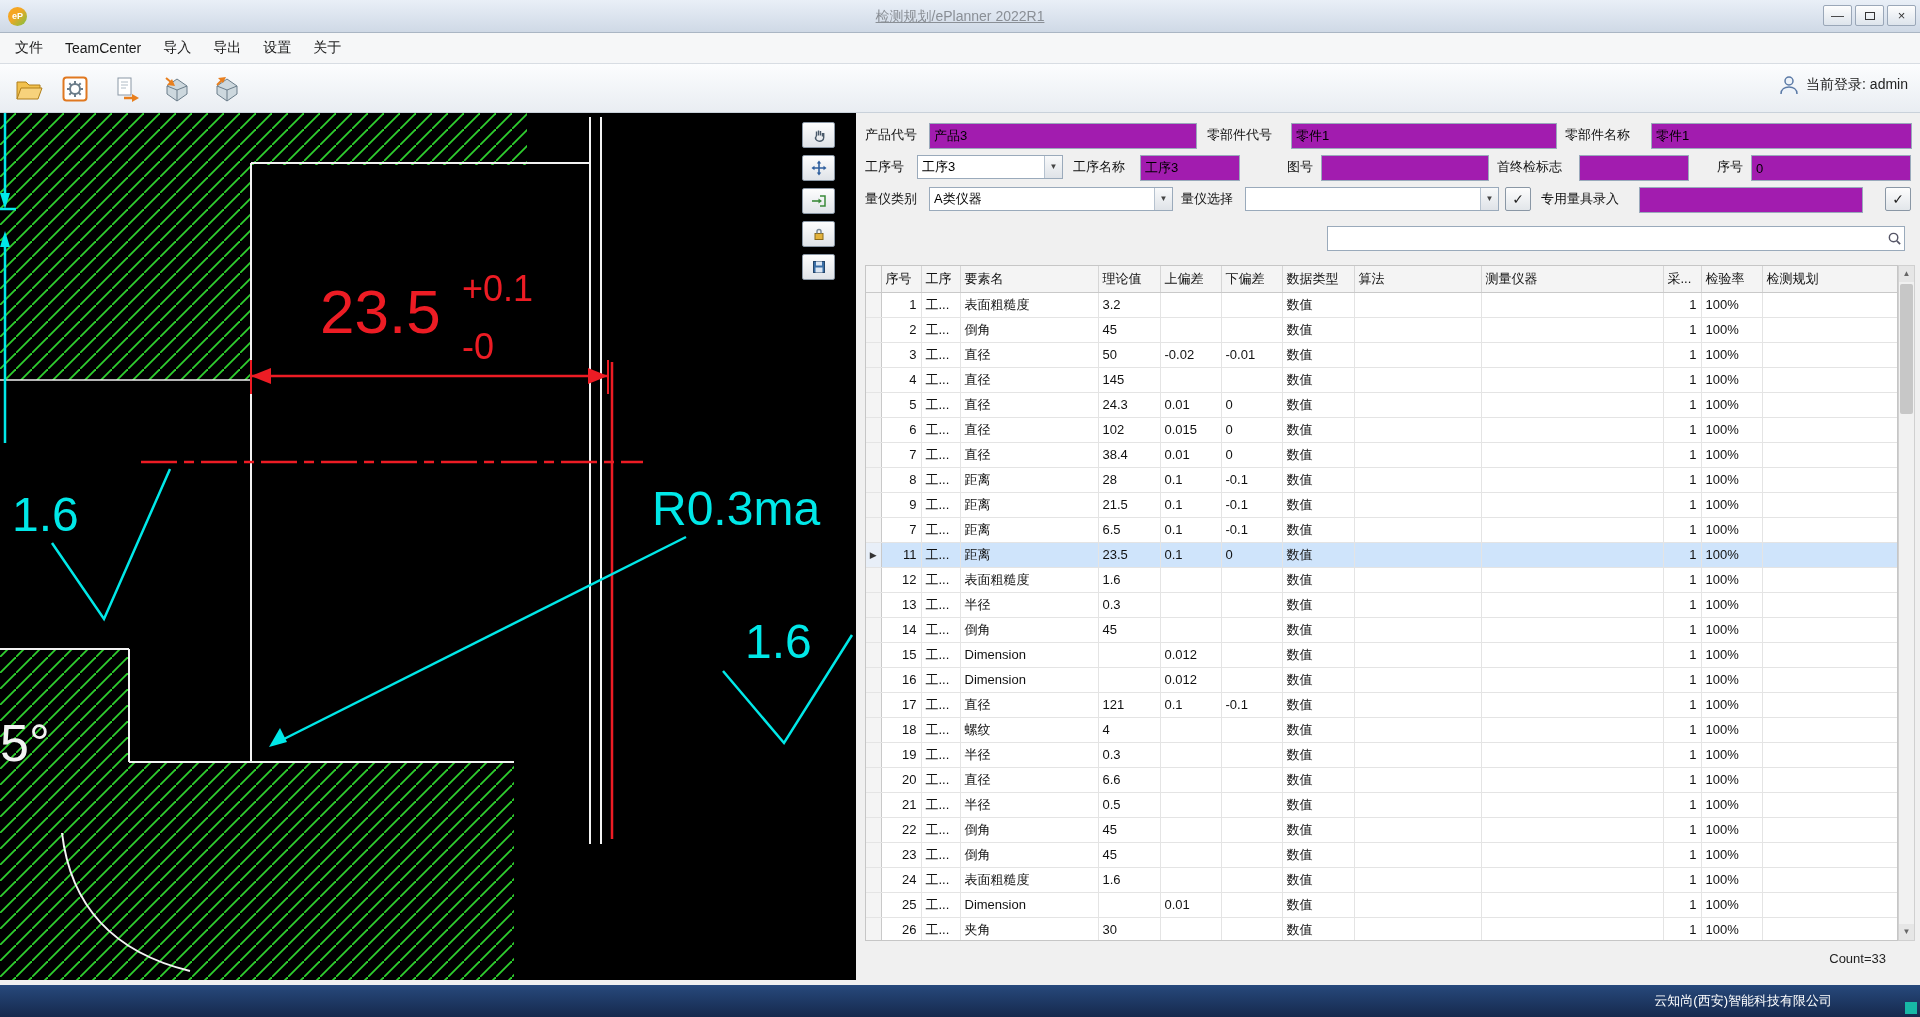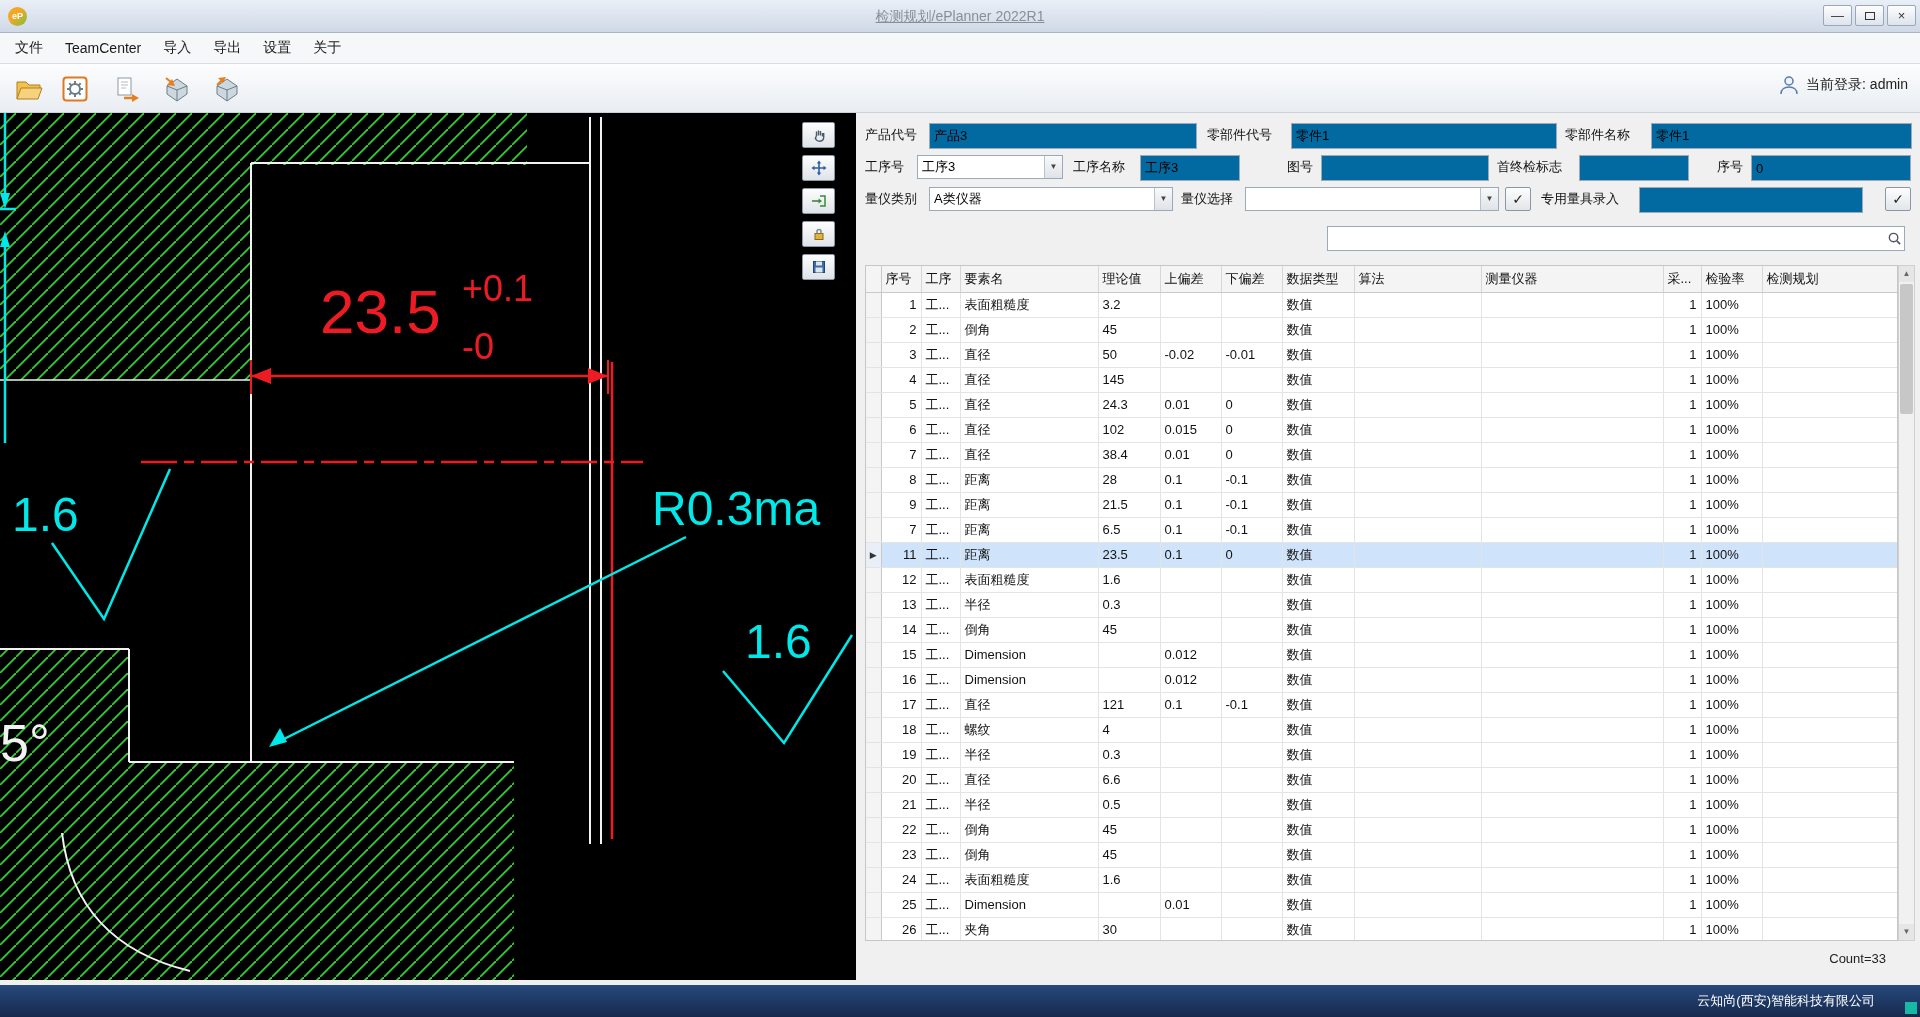--- a/index.html
+++ b/index.html
@@ -39,21 +39,21 @@
   .cad { position:absolute; left:0; top:0; width:856px; height:867px; background:#000; overflow:hidden; }
   .cad svg.drawing { position:absolute; left:0; top:0; }
 
   .view-tools { position:absolute; left:802px; top:9px; width:34px; }
   .vbtn { width:33px; height:26px; margin-bottom:7px; background:linear-gradient(#fdfdfd,#dfe3e8);
     border:1px solid #8a97a5; border-radius:2px; display:flex; align-items:center; justify-content:center; }
 
   
   .panel { position:absolute; left:857px; top:0; width:1063px; height:872px; }
   .flabel { position:absolute; font-size:13px; color:#111; white-space:nowrap; line-height:16px; }
-  .finput { position:absolute; height:24px; border:1px solid #9aaabb; background:#0369a1; font-size:13px;
+  .finput { position:absolute; height:24px; border:1px solid #9aaabb; background:#a21caf; font-size:13px;
     padding:12px 4px; font-family:"Liberation Sans",sans-serif; }
   .fcombo { position:absolute; height:24px; border:1px solid #9aaabb; background:#fff; display:flex; }
   .combo-text { flex:1; font-size:13px; line-height:22px; padding:0 4px; overflow:hidden; white-space:nowrap; }
   .combo-btn { width:18px; background:linear-gradient(#f8f9fa,#dfe3e8); border-left:1px solid #b6c2cf;
     font-size:8px; color:#444; text-align:center; line-height:22px; }
   .okbtn { position:absolute; width:26px; height:24px; background:linear-gradient(#fdfdfd,#e2e6ea);
     border:1px solid #8a97a5; border-radius:2px; font-size:14px; color:#222; text-align:center; }
 
   #lbl-product {left:8px; top:14px;}   #inp-product {left:72px; top:10px; width:268px;}
   #lbl-partcode {left:350px; top:14px;} #inp-partcode {left:434px; top:10px; width:266px;}
@@ -97,21 +97,21 @@
   .vscroll .up { top:0; }
   .vscroll .down { bottom:0; }
   .vscroll .thumb { position:absolute; left:1px; top:18px; width:13px; height:130px; background:#c7c7c7;
     border-radius:2px; }
 
   .count-label { position:absolute; right:34px; top:838px; font-size:13px; color:#222; }
 
   
   .statusbar { position:absolute; left:0; top:985px; width:1920px; height:32px;
     background:linear-gradient(#27497c,#16294d); color:#fff; font-size:13px;
-    line-height:32px; text-align:right; padding-right:45px; }
+    line-height:32px; text-align:right; padding-right:88px; }
   .grip { position:absolute; right:3px; bottom:3px; width:12px; height:12px; background:#17b8a6; }
 </style>
 </head>
 <body>
 
 <div class="app">
 
   <div class="titlebar">
     <div class="logo">eP</div>
     <div class="title">检测规划/ePlanner 2022R1</div>

